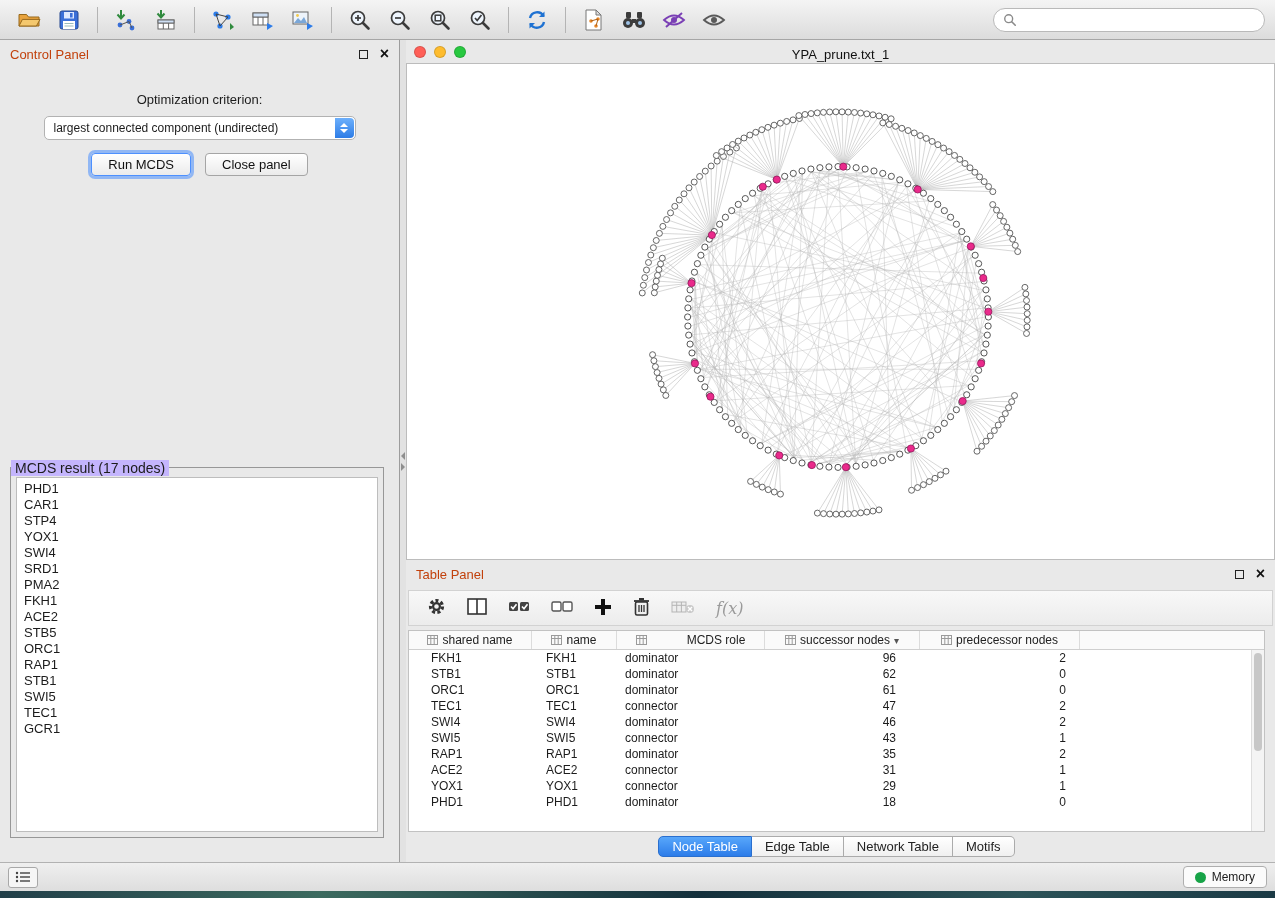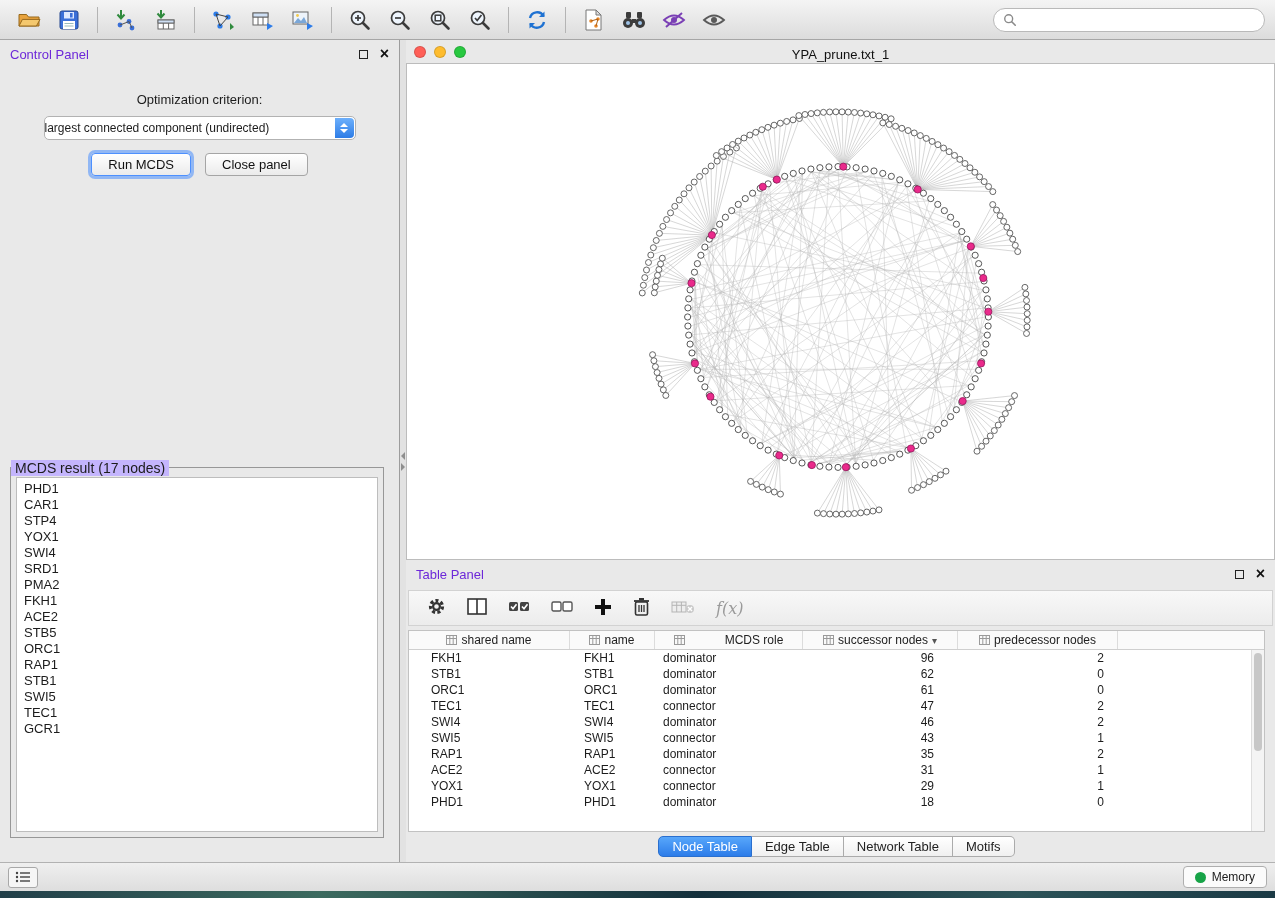--- a/index.html
+++ b/index.html
@@ -13,35 +13,35 @@
   .tool-btn{width:38px;height:30px;display:flex;align-items:center;justify-content:center;border-radius:4px;}
   .tool-sep{width:1px;height:26px;background:#b4b4b4;margin:0 7px;}
   .search-box{margin-left:auto;width:272px;height:24px;background:#fff;border:1px solid #b9b9b9;
     border-radius:12px;display:flex;align-items:center;padding:0 9px;gap:6px;}
   .search-input{border:none;outline:none;background:transparent;flex:1;font:inherit;}
 
   
   .control-panel{position:absolute;left:0;top:40px;width:400px;bottom:36px;background:#e9e9e9;
     border-right:1px solid #9d9d9d;}
   .panel-header{height:28px;display:flex;align-items:center;padding:0 10px;}
-  .panel-title{font-size:13px;color:#6d28d9;}
+  .panel-title{font-size:13px;color:#c2410c;}
   .win-controls{margin-left:auto;display:flex;gap:12px;align-items:center;}
   .ctl-square{width:9px;height:9px;border:1.6px solid #222;display:inline-block;}
   .ctl-x{font-weight:bold;font-size:16px;line-height:10px;color:#111;}
 
   .tabbar{display:flex;justify-content:center;margin-top:4px;}
   .seg-tab{padding:2px 13px;background:linear-gradient(#ffffff,#f0f0f0);border:1px solid #ababab;
     border-left:none;font-size:13px;color:#222;white-space:nowrap;}
   .seg-tab:first-child{border-left:1px solid #ababab;border-radius:5px 0 0 5px;}
   .seg-tab:last-child{border-radius:0 5px 5px 0;}
   .seg-tab.selected{background:linear-gradient(#58a7fb,#2c7ce9);color:#fff;border-color:#2a6fce;}
 
   .opt-label{text-align:center;margin-top:24px;font-size:13px;}
   .dropdown{margin:9px auto 12px;width:312px;height:24px;background:#fff;border:1px solid #b2b2b2;
-    border-radius:5px;display:flex;align-items:center;position:relative;font-size:12px;}
+    border-radius:5px;display:flex;align-items:center;padding-left:9px;position:relative;font-size:12px;}
   .dd-stepper{position:absolute;right:1px;top:1px;bottom:1px;width:19px;
     background:linear-gradient(#6db0fc,#2d7ce6);border-radius:0 4px 4px 0;
     display:flex;flex-direction:column;align-items:center;justify-content:center;gap:2px;}
   .tri-up{width:0;height:0;border-left:4px solid transparent;border-right:4px solid transparent;border-bottom:4px solid #fff;}
   .tri-down{width:0;height:0;border-left:4px solid transparent;border-right:4px solid transparent;border-top:4px solid #fff;}
 
   .btn-row{display:flex;justify-content:center;gap:14px;margin-top:13px;}
   .btn{background:linear-gradient(#ffffff,#ebebeb);border:1px solid #a5a5a5;border-radius:4px;
     padding:3px 16px;font-size:13px;color:#111;}
   .btn.focused{box-shadow:0 0 0 3px rgba(72,142,254,0.55);border-color:#4d90fe;}
@@ -77,21 +77,21 @@
     background:linear-gradient(#f8f8f8,#ececec);border:1px solid #d2d2d2;
     display:flex;align-items:center;gap:21px;padding:0 18px;}
   .fx{font-family:"DejaVu Serif",serif;font-style:italic;font-size:16px;color:#9a9a9a;}
   .table-wrap{position:absolute;left:2px;right:10px;top:70px;bottom:30px;background:#fff;
     border:1px solid #c2c2c2;overflow:hidden;}
   .thead{display:flex;height:19px;background:#fafafa;border-bottom:1px solid #cfcfcf;}
   .th{display:flex;align-items:center;justify-content:center;gap:4px;border-right:1px solid #dcdcdc;
     height:100%;font-size:12px;color:#222;}
   .sort-grid{display:inline-flex;align-items:center;}
   .caret{color:#555;font-size:10px;}
-  .col0{width:161px;}.col1{width:85px;}.col2{width:148px;gap:40px;}.col3{width:155px;}.col4{width:160px;}
+  .col0{width:123px;}.col1{width:85px;}.col2{width:148px;gap:40px;}.col3{width:155px;}.col4{width:160px;}
   .tbody{position:relative;}
   .trow{display:flex;height:16px;align-items:center;}
   .td{height:100%;display:flex;align-items:center;font-size:12px;}
   .td.col0{padding-left:22px;}
   .td.col1{padding-left:14px;}
   .td.col2{padding-left:8px;}
   .td.col3{justify-content:flex-end;padding-right:24px;}
   .td.col4{justify-content:flex-end;padding-right:14px;}
   .v-scroll{position:absolute;right:0;top:19px;bottom:0;width:13px;background:#f4f4f4;border-left:1px solid #ddd;}
   .v-thumb{position:absolute;left:2px;right:2px;top:3px;height:98px;background:#c7c7c7;border-radius:5px;}

